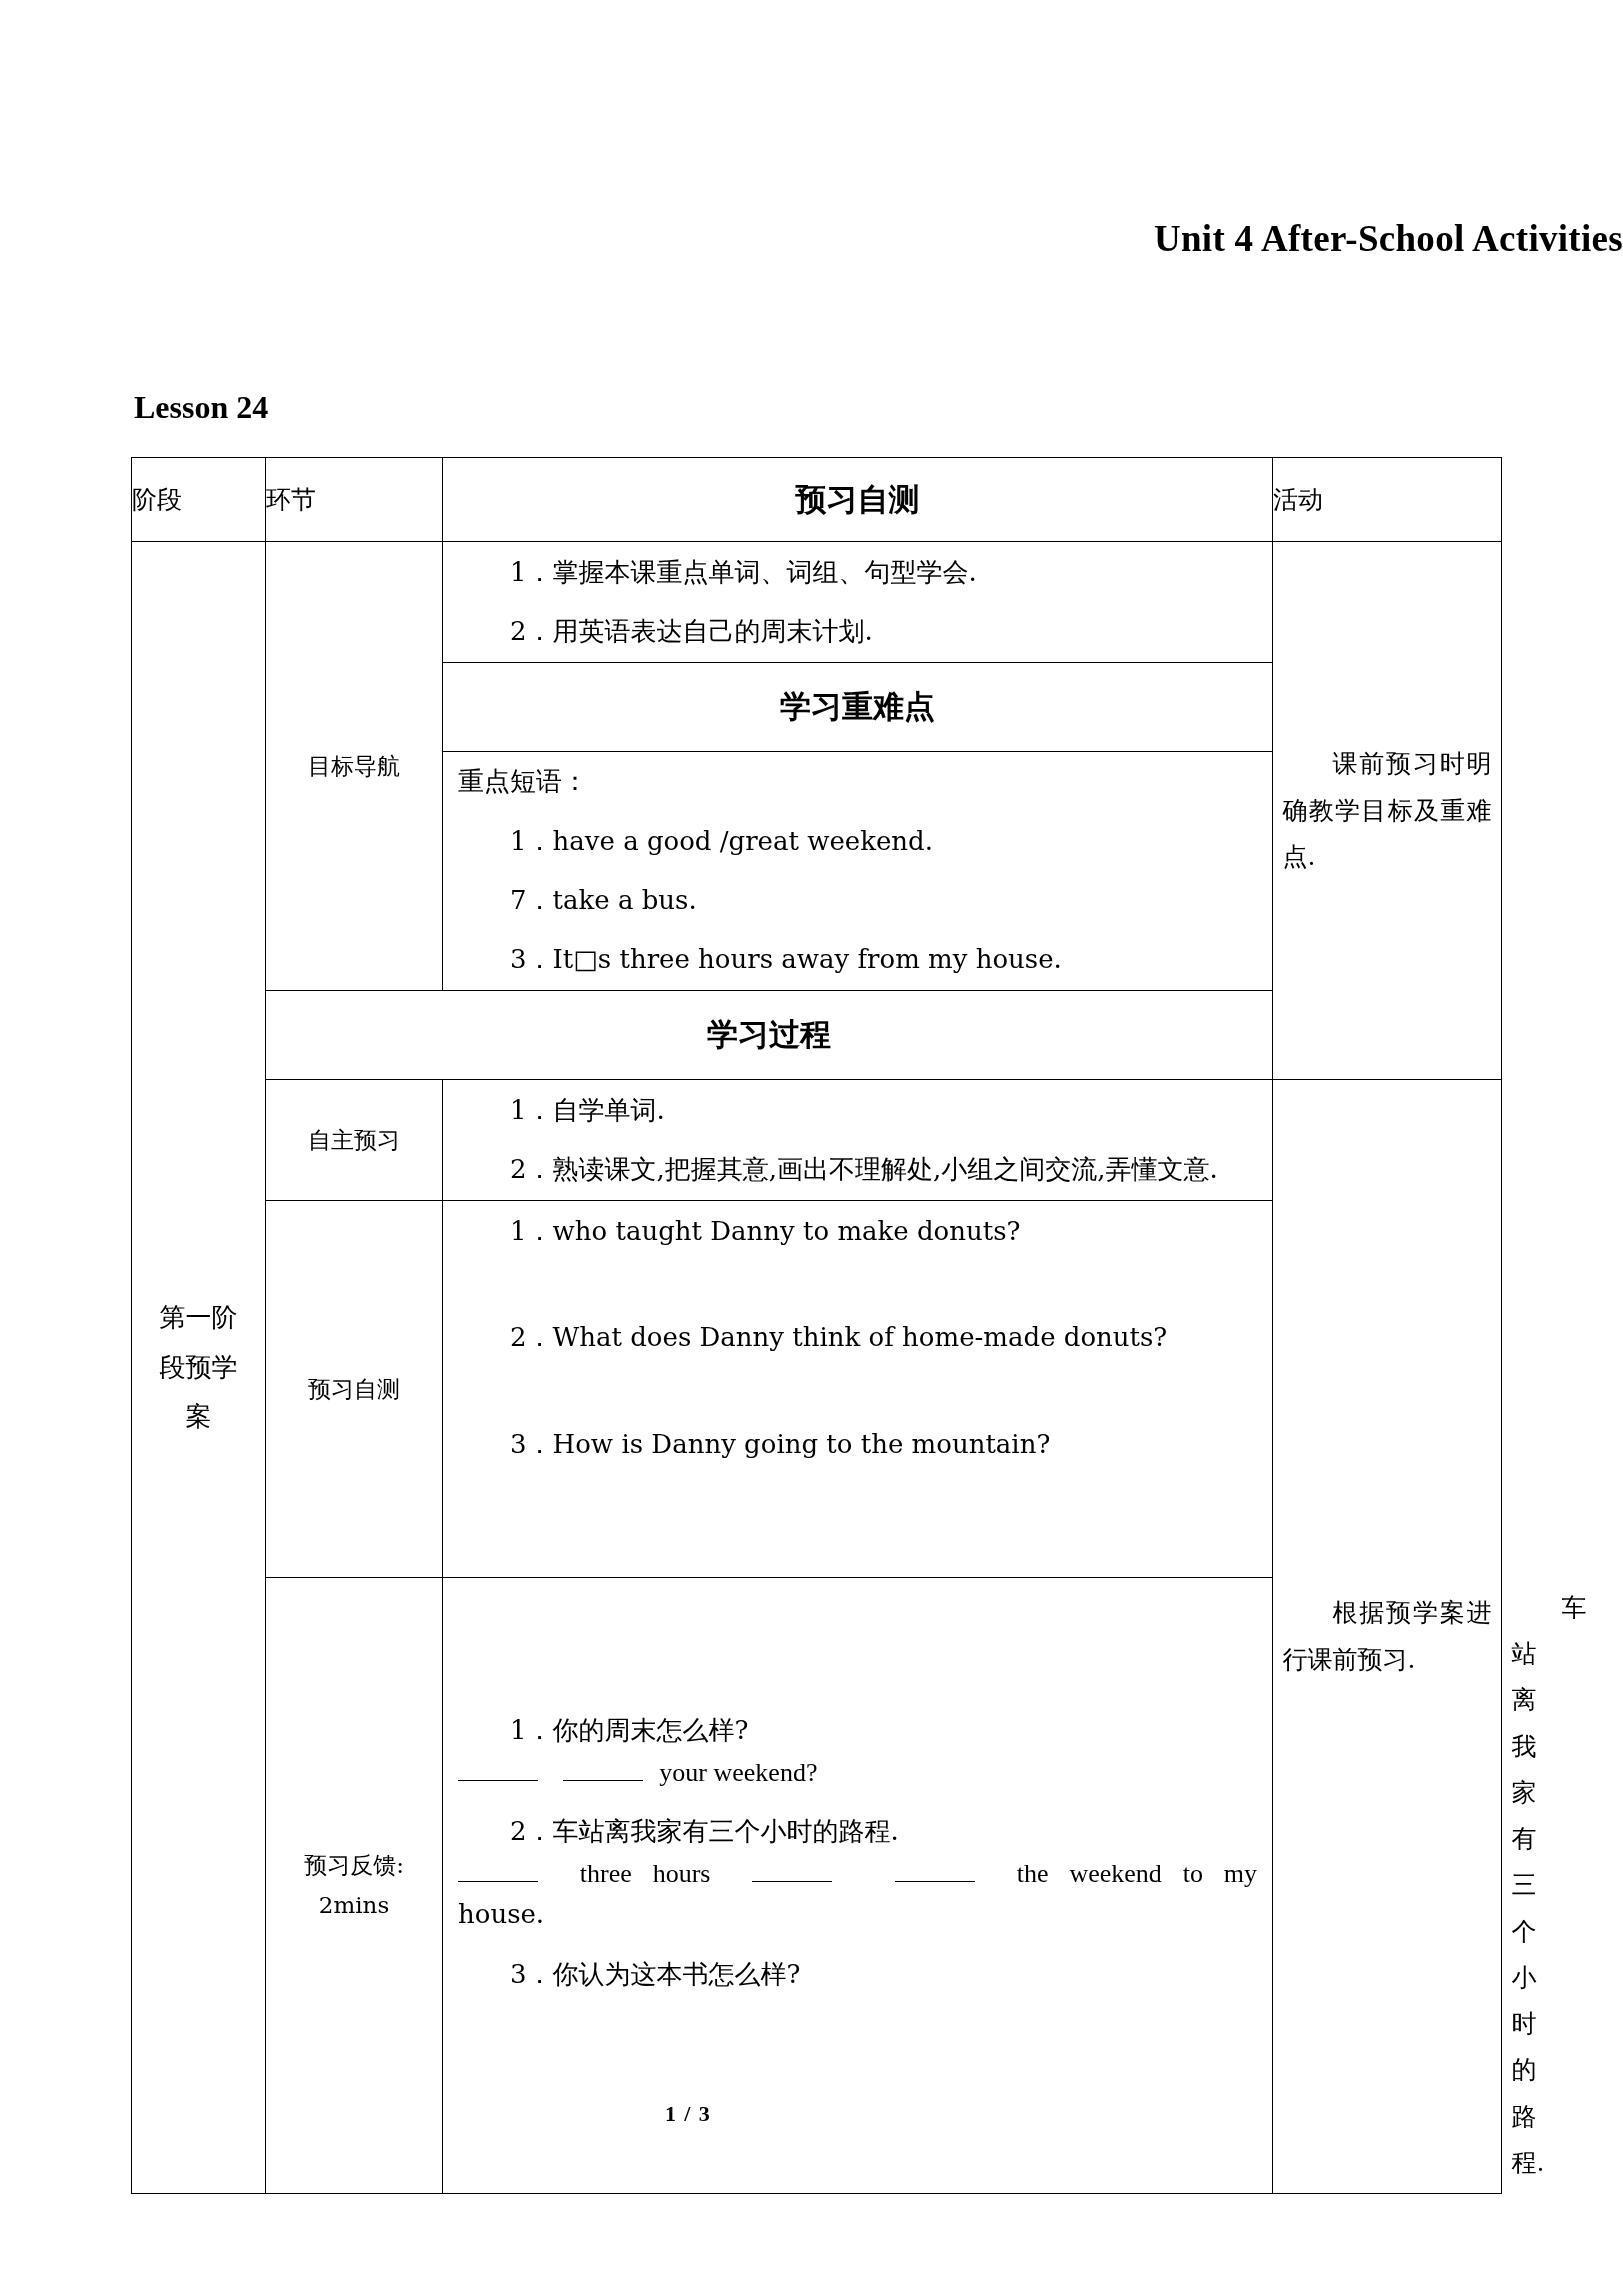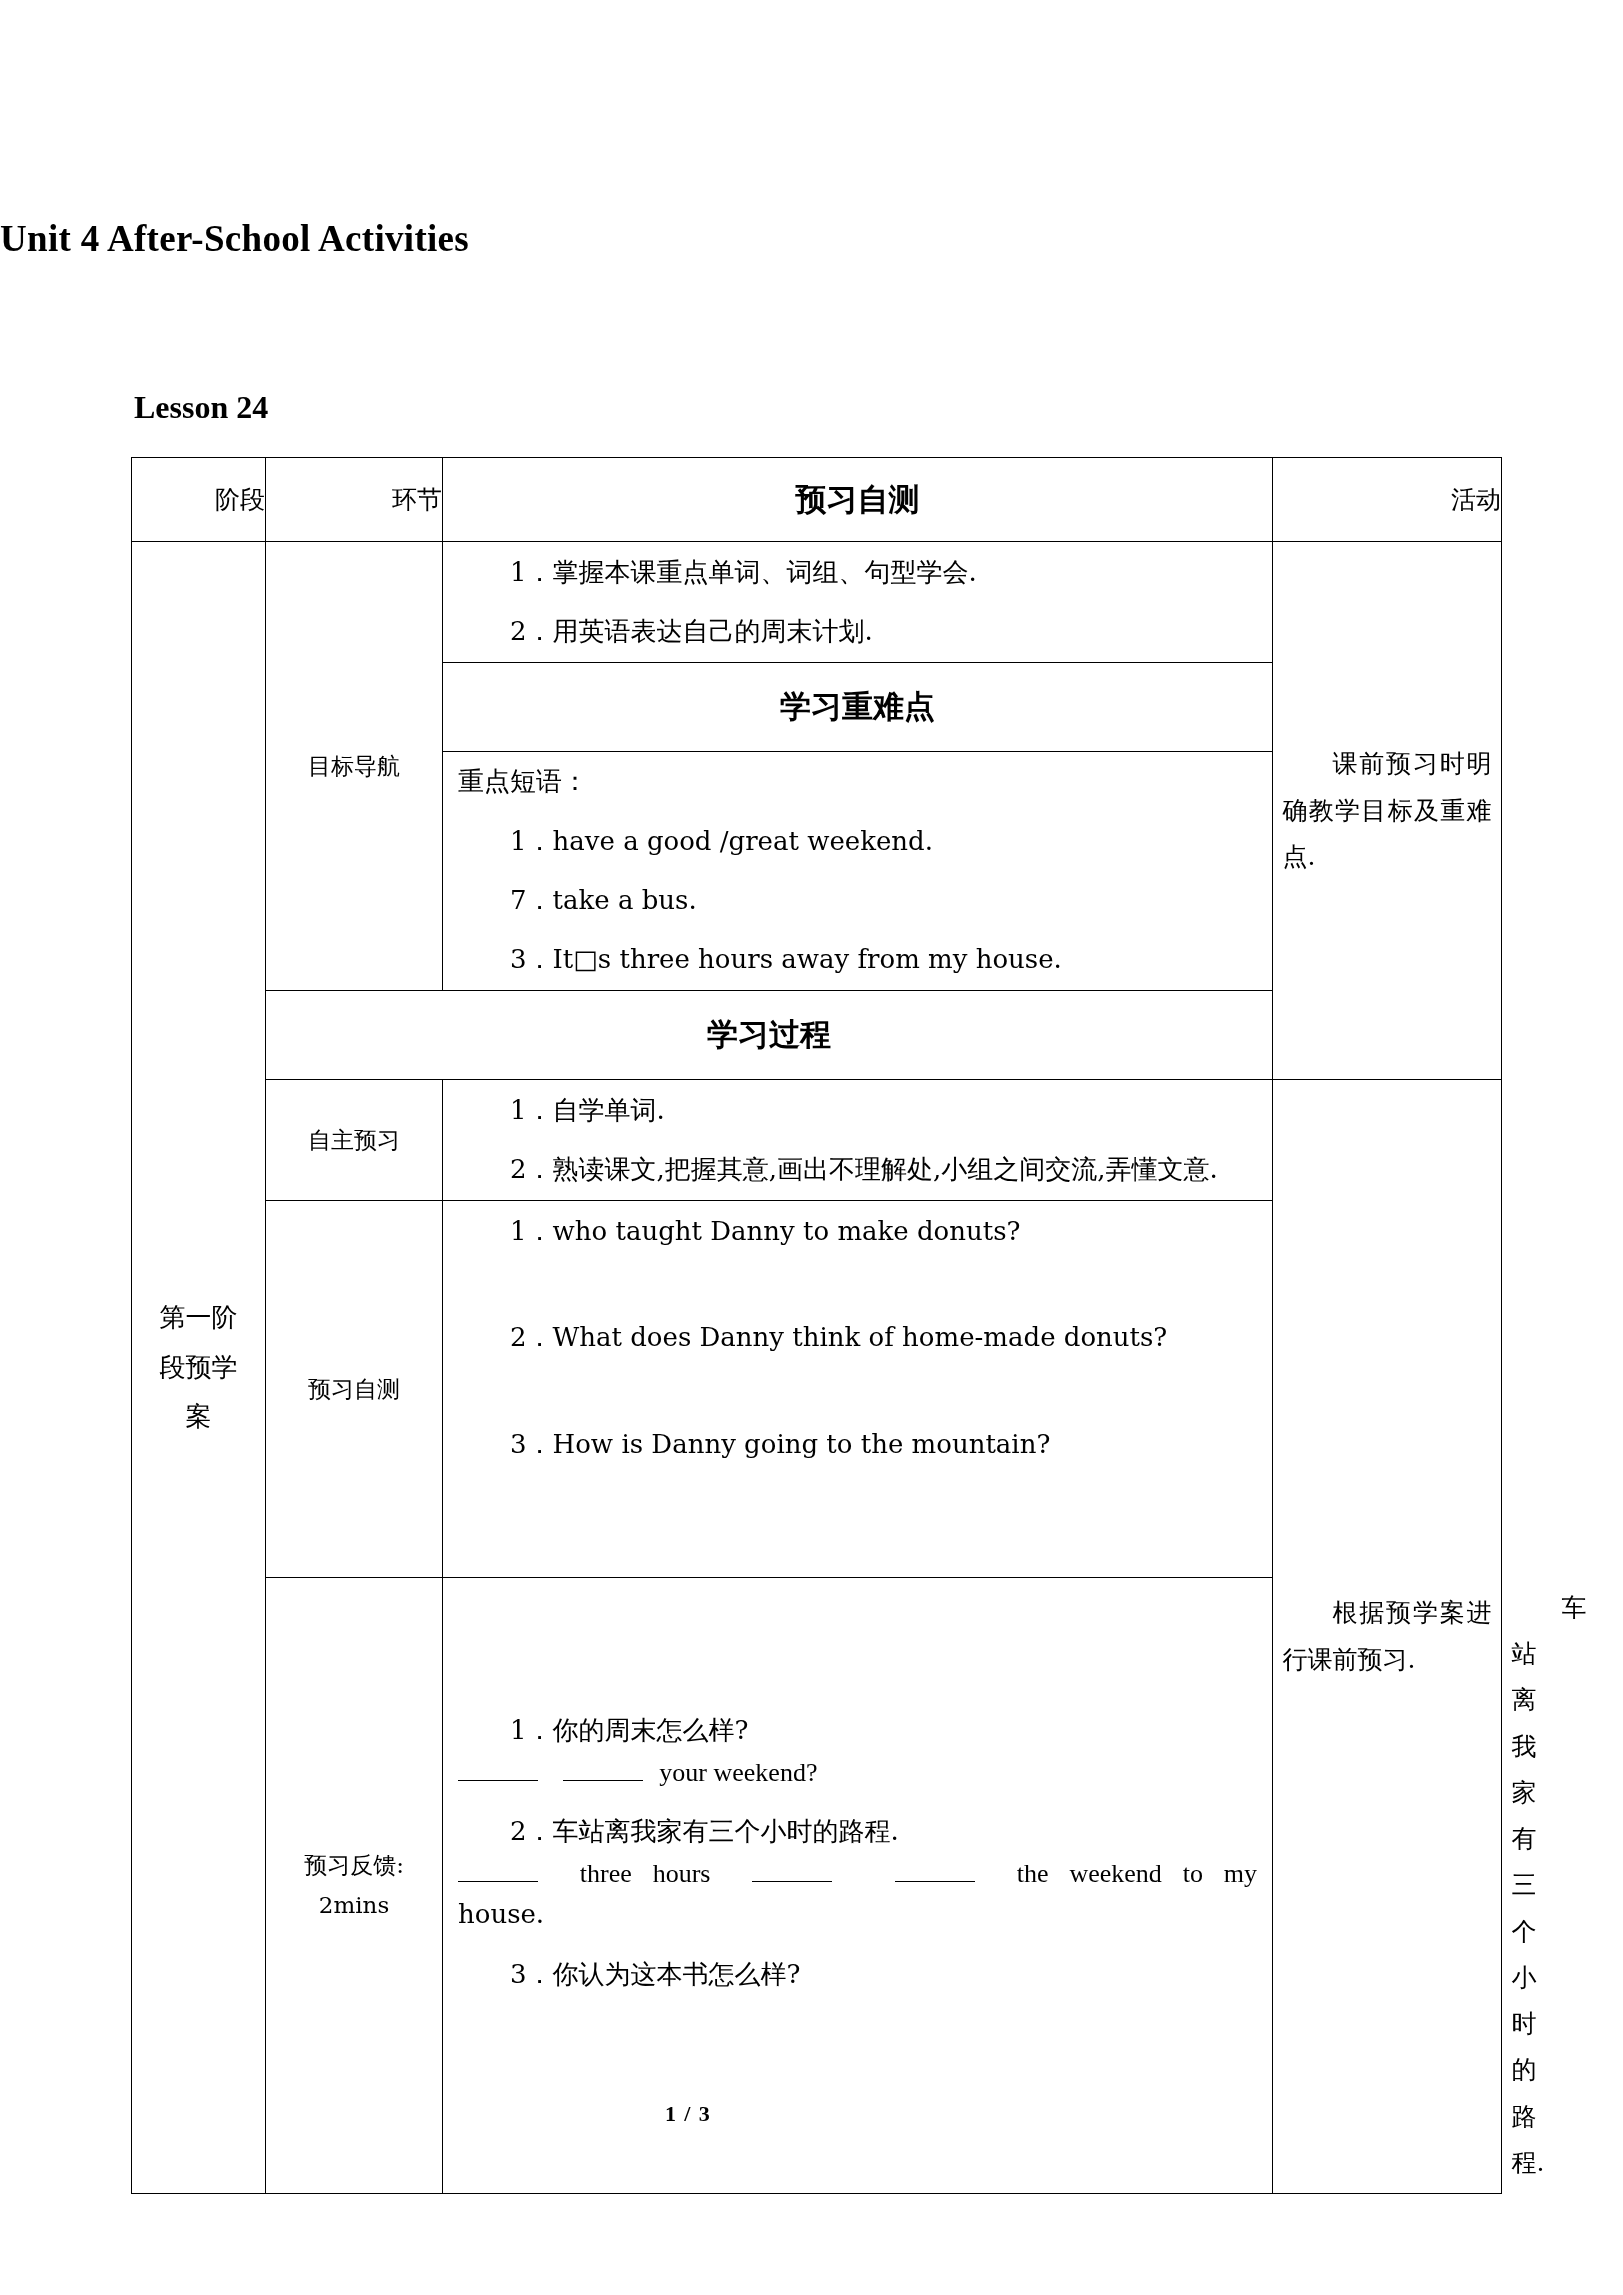--- a/index.html
+++ b/index.html
@@ -22,21 +22,21 @@
     height: 2295px;
     background: #ffffff;
   }
 
   
   .doc-title {
     position: absolute;
     left: 0;
     top: 217px;
     width: 1623px;
-    text-align: left;
+    text-align: right;
     font-size: 37px;
     font-weight: bold;
     letter-spacing: 0.3px;
   }
   .lesson-heading {
     position: absolute;
     left: 134px;
     top: 389px;
     font-size: 32px;
     font-weight: bold;
@@ -71,21 +71,21 @@
   }
 
   .banner {
     text-align: center;
     font-size: 31px;
     font-weight: bold;
     font-family: "DejaVu Serif", "Liberation Serif", serif;
     padding: 23px 0 23px 0;
   }
   .header-cn {
-    text-align: right;
+    text-align: left;
     font-size: 25px;
     font-family: "DejaVu Serif", "Liberation Serif", serif;
     padding: 24.5px 0;
   }
   .header-big {
     text-align: center;
     font-size: 31px;
     font-weight: bold;
     font-family: "DejaVu Serif", "Liberation Serif", serif;
     padding: 20.5px 0;

